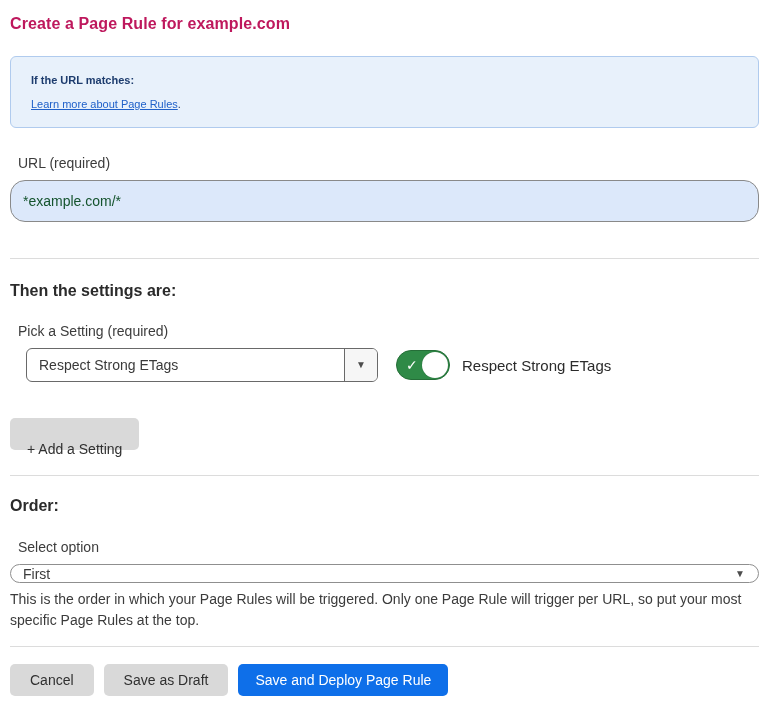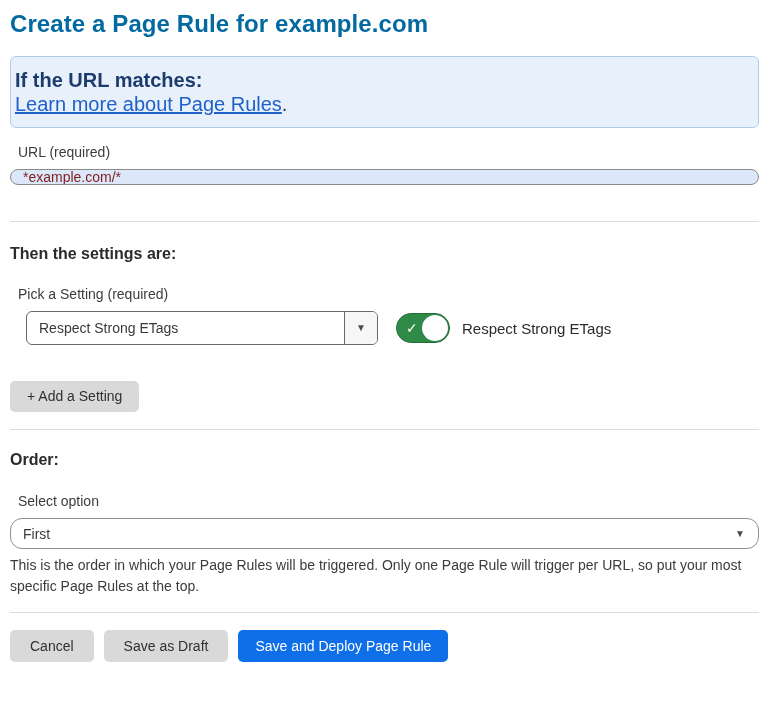--- a/index.html
+++ b/index.html
@@ -9,62 +9,62 @@
     font-family: "Liberation Sans", "DejaVu Sans", sans-serif;
     color: #2d2d2d;
   }
   .container {
     width: 769px;
     height: 718px;
     padding: 12px 10px 16px 10px;
     overflow: hidden;
   }
   .page-title {
-    font-size: 24px;
+    font-size: 16px;
     font-weight: 700;
-    color: #0369a1;
+    color: #be185d;
     line-height: 24px;
     margin-bottom: 20px;
     letter-spacing: 0.1px;
   }
   .info-box {
     background: #e8f1fb;
     border: 1px solid #b0cbee;
     border-radius: 6px;
-    padding: 11px 4px;
-    font-size: 20px;
+    padding: 11px 20px;
+    font-size: 11px;
     line-height: 24px;
     color: #1d3c6e;
-    margin-bottom: 16px;
+    margin-bottom: 27px;
   }
   .info-box .info-heading {
     font-weight: 700;
   }
   .info-box a {
     color: #2061c9;
     text-decoration: underline;
     cursor: pointer;
   }
   .field-label {
     font-size: 14px;
     color: #3c3c3c;
     line-height: 17px;
     margin-bottom: 8px;
     margin-left: 8px;
   }
   .url-input {
     display: block;
     width: 100%;
-    height: 16px;
+    height: 42px;
     background: #dce8fa;
     border: 1px solid #898989;
     border-radius: 15px;
     padding: 0 12px;
     font-size: 14px;
-    color: #7f1d1d;
+    color: #14532d;
     font-family: "Liberation Sans", sans-serif;
     outline: none;
   }
   .divider {
     border: none;
     border-top: 1px solid #dcdcdc;
     height: 0;
   }
   .divider-1 { margin-top: 36px; margin-bottom: 22px; }
   .divider-2 { margin-top: 17px; margin-bottom: 20px; }
@@ -150,30 +150,30 @@
   }
   .add-setting-btn {
     margin-top: 36px;
     display: inline-block;
     background: #d9d9d9;
     color: #303030;
     font-size: 14px;
     font-family: "Liberation Sans", sans-serif;
     border: none;
     border-radius: 5px;
-    padding: 0 17px;
+    padding: 16px 17px;
     height: 31px;
     line-height: 31px;
     cursor: pointer;
   }
   .select-label { margin-top: 23px; }
   .order-select {
     position: relative;
     width: 100%;
-    height: 31px;
+    height: 19px;
     background: #ffffff;
     border: 1px solid #8f8f8f;
     border-radius: 12px;
     display: flex;
     align-items: center;
     padding: 0 12px;
     font-size: 14px;
     color: #3a3a3a;
     cursor: pointer;
   }

